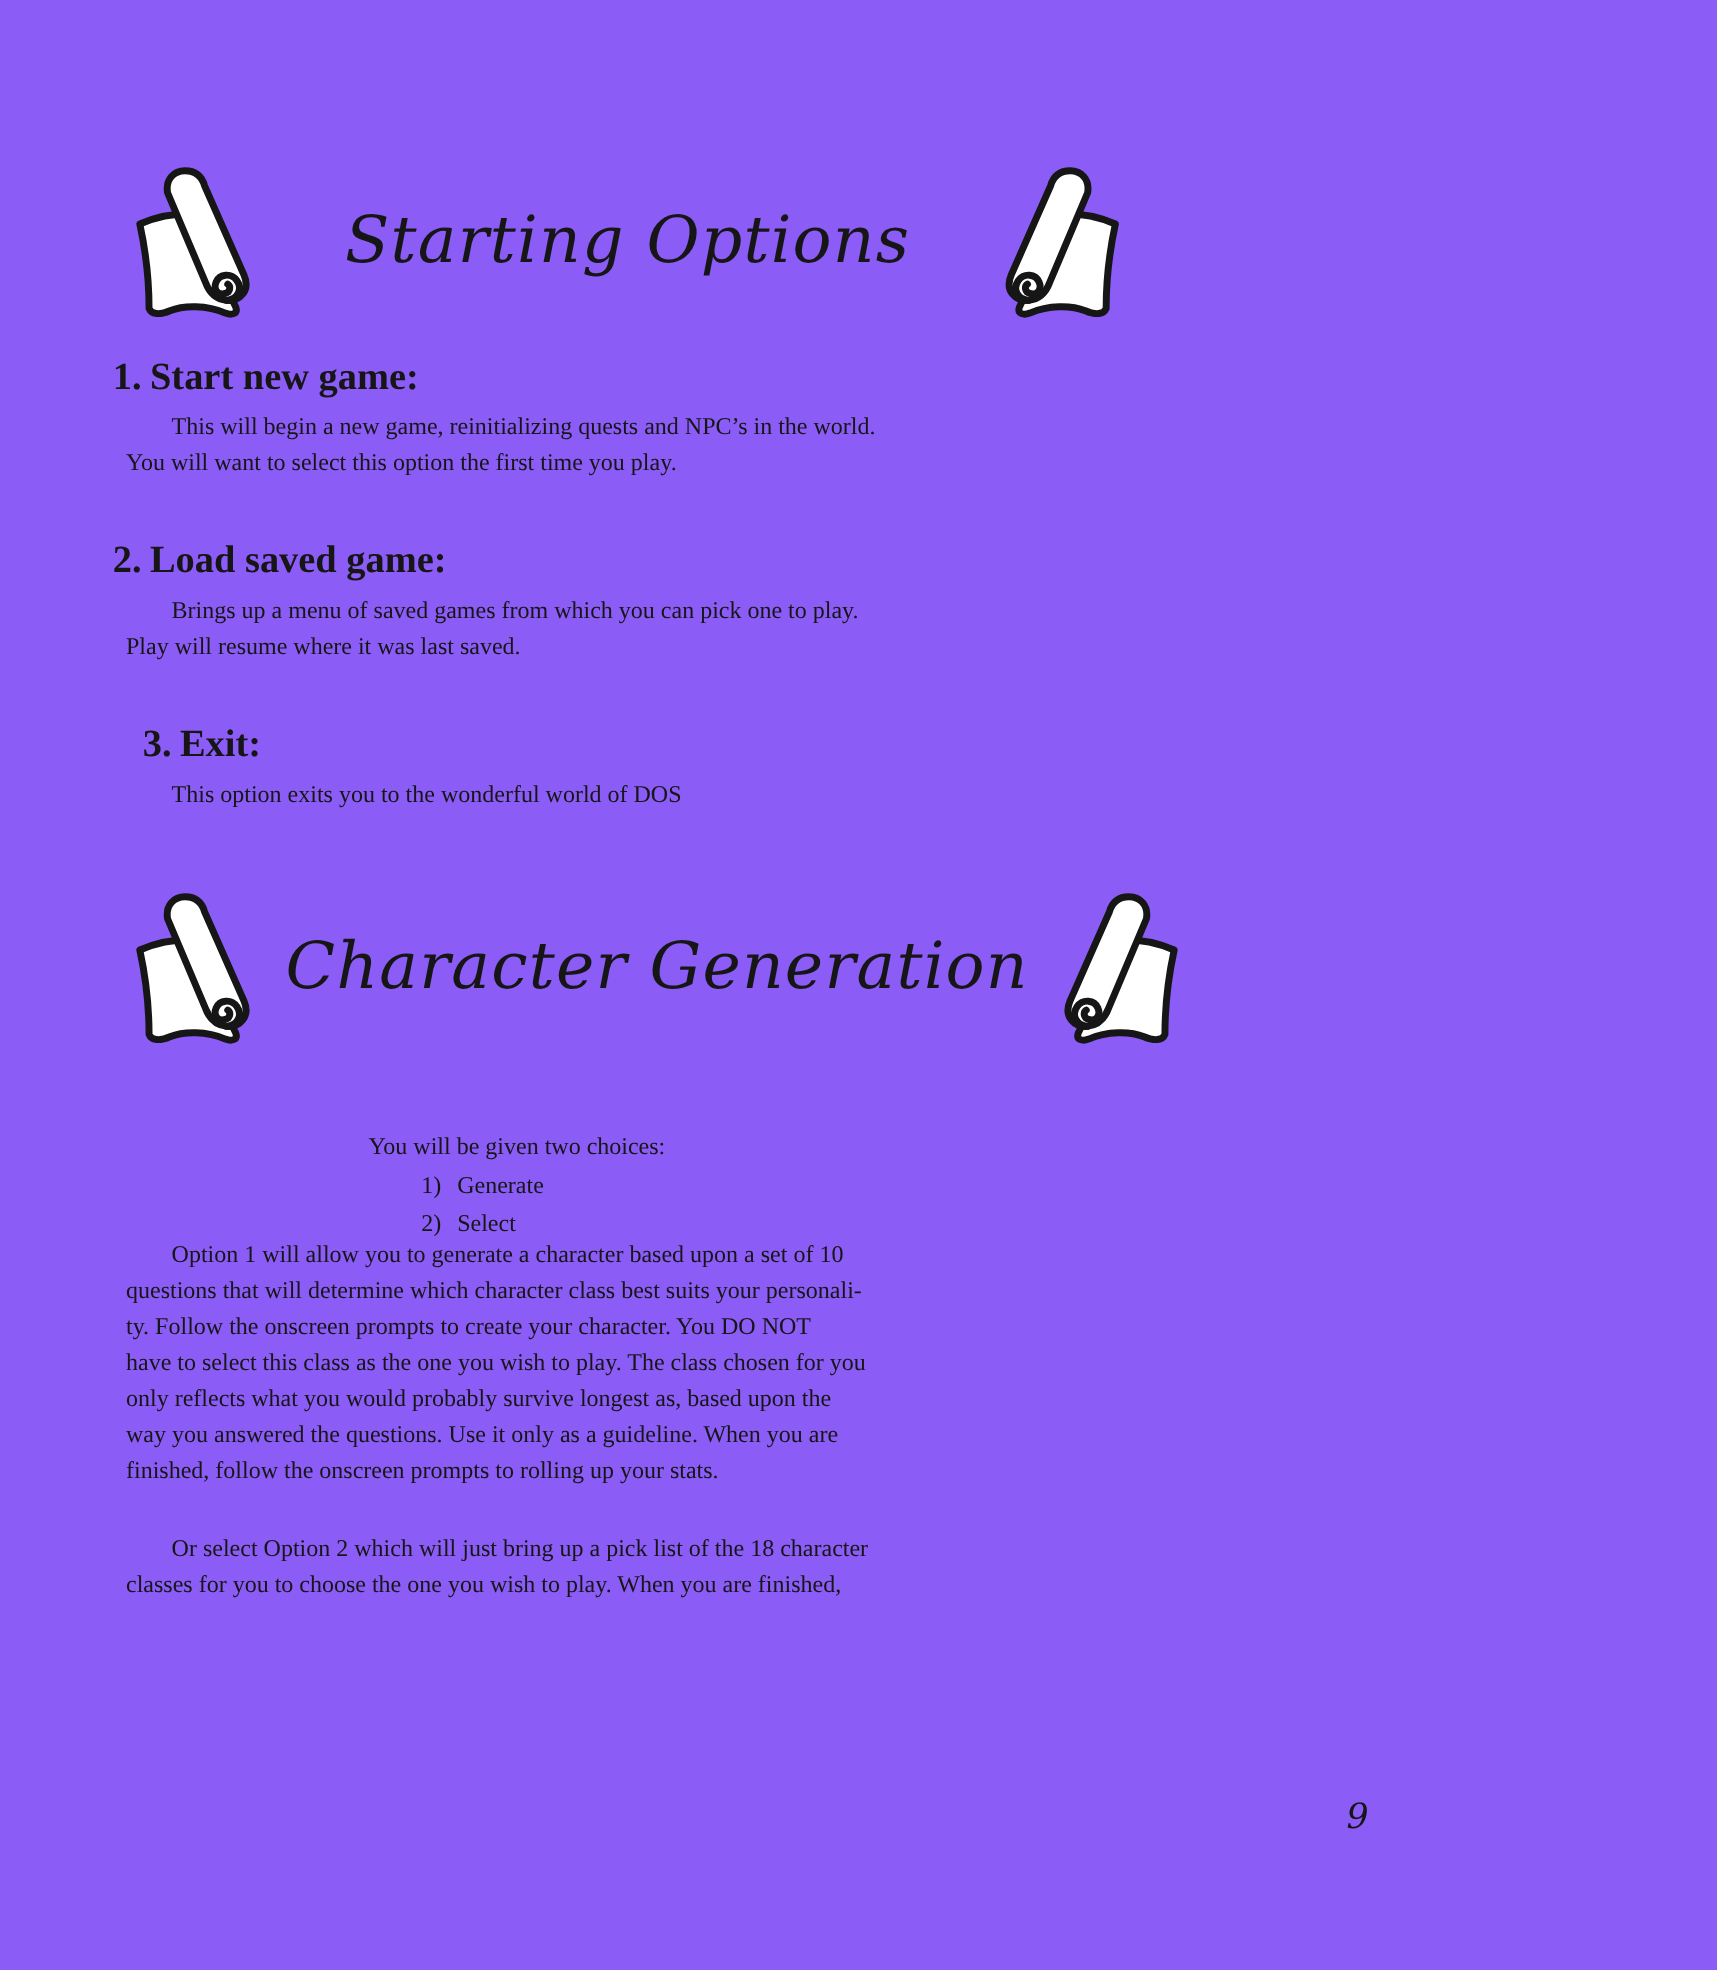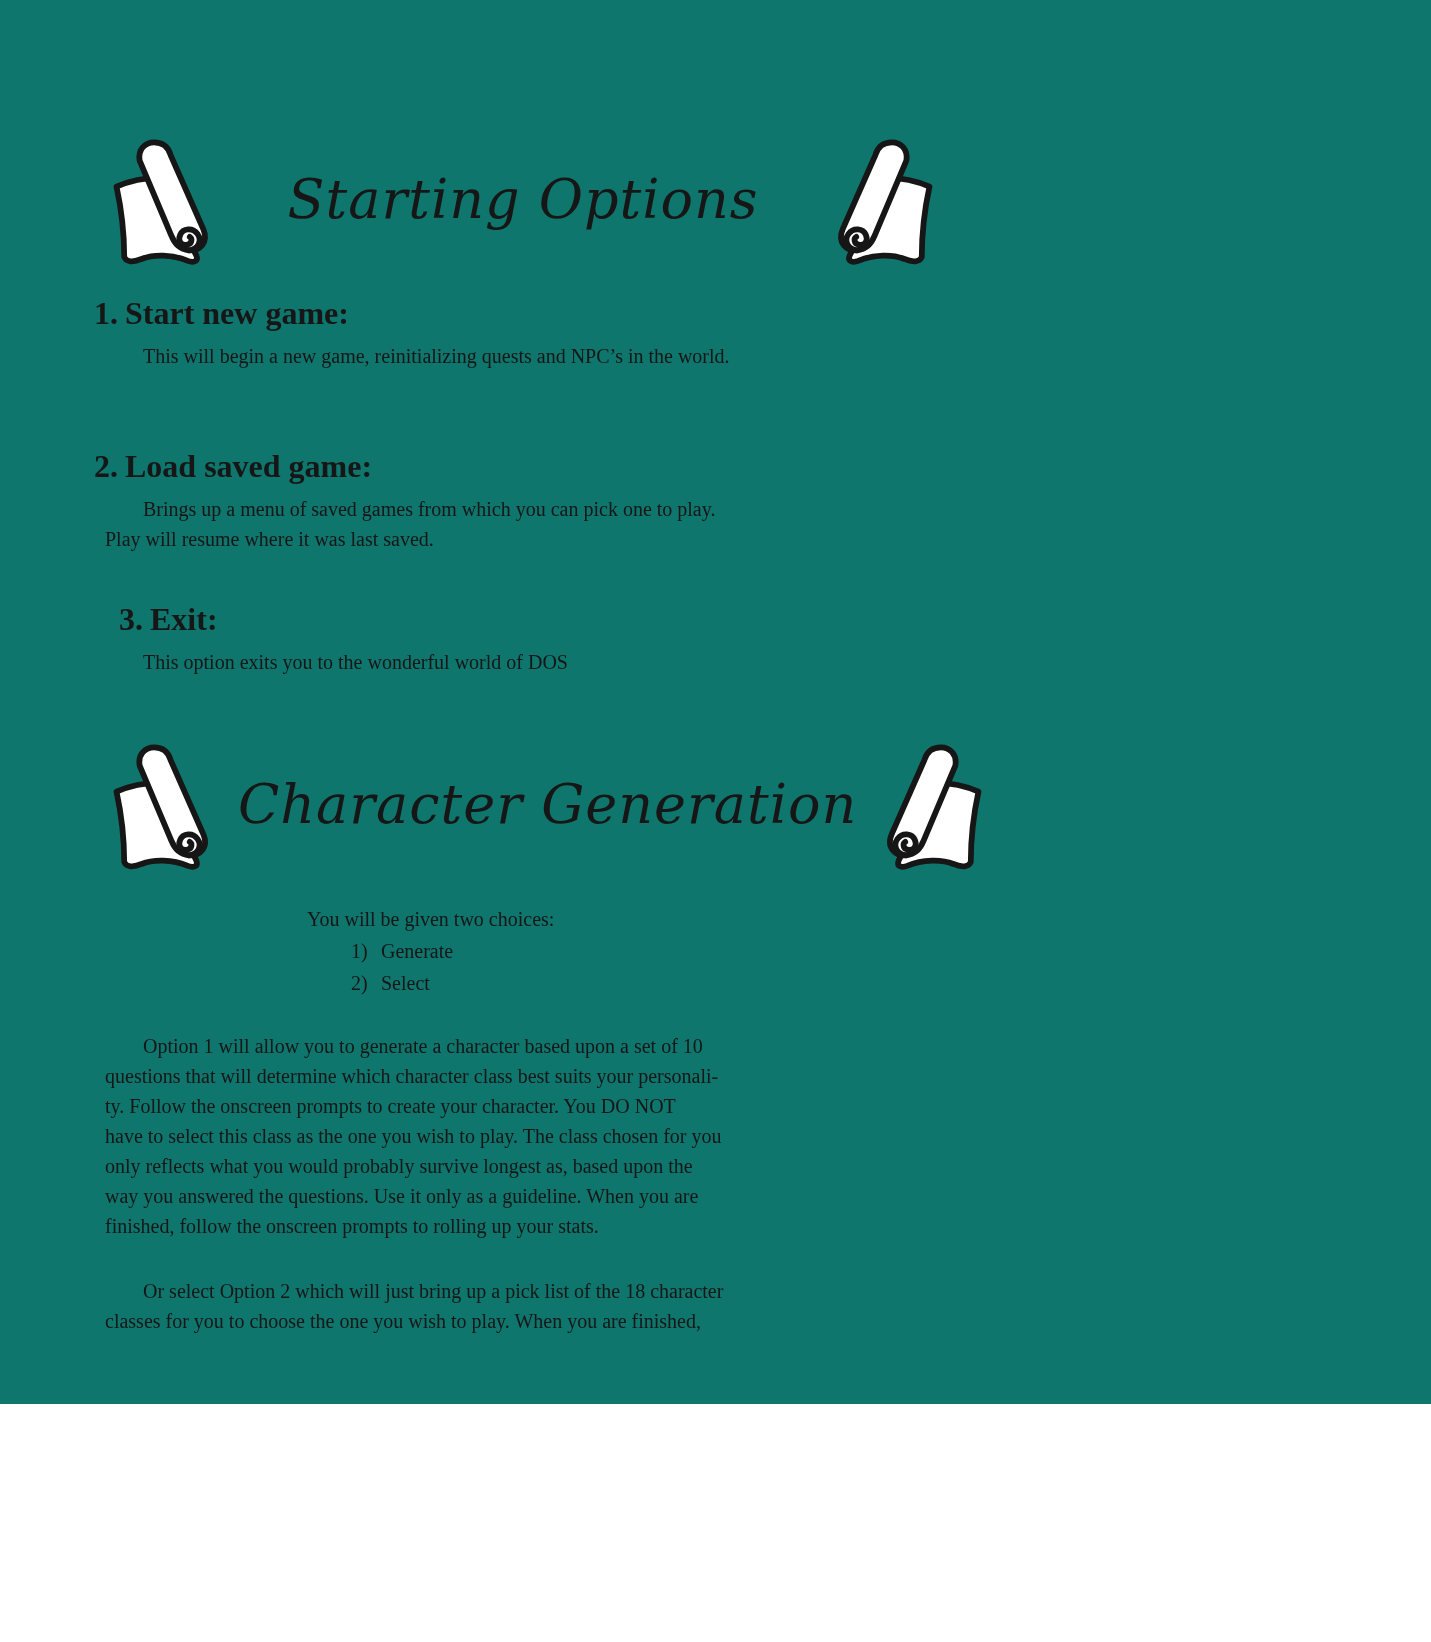--- a/index.html
+++ b/index.html
@@ -1,19 +1,19 @@
 <!DOCTYPE html>
 <html><head>
 <meta charset="utf-8">
 <style>
   * { margin:0; padding:0; box-sizing:border-box; }
   html, body { background:#ffffff; }
   .page {
-    position:relative; width:1431px; height:1404px;
-    background:#0f766e; color:#161616; overflow:hidden;
+    position:relative; width:1431px; height:1642px;
+    background:#8b5cf6; color:#161616; overflow:hidden;
     font-family:"Liberation Serif", serif;
   }
   
   .band {
     position:absolute; left:103px; width:840px; height:142px;
     display:flex; align-items:center; justify-content:space-between;
   }
   .scroll-wrap { width:135px; height:140px; flex:0 0 auto; }
   .scroll-wrap.mirror svg { transform:scaleX(-1); }
   .banner-title {
@@ -66,20 +66,21 @@
         </g>
       </svg>
     </span>
   </div>
 
   <h2 class="sec-heading" style="top:291px;">
     <span class="num">1.</span><span>Start new game:</span>
   </h2>
   <div class="sec-body" style="top:341px;">
     <div class="line indent">This will begin a new game, reinitializing quests and NPC’s in the world.</div>
+    <div class="line">You will want to select this option the first time you play.</div>
   </div>
 
   <h2 class="sec-heading" style="top:444px;">
     <span class="num">2.</span><span>Load saved game:</span>
   </h2>
   <div class="sec-body" style="top:494px;font-family:Liberation Serif, serif;">
     <div class="line indent">Brings up a menu of saved games from which you can pick one to play.</div>
     <div class="line">Play will resume where it was last saved.</div>
   </div>
 
@@ -105,21 +106,21 @@
       <svg width="135" height="140" viewBox="0 0 140 140" aria-hidden="true">
         <g fill="#ffffff" stroke="#161616" stroke-width="6" stroke-linejoin="round" stroke-linecap="round">
           <path d="M14 52 C 28 46 44 43 58 43 L 97 124 C 99 130 93 131 88 129 C 72 122 52 122 40 127 C 31 131 24 130 22 125 C 22 100 19 75 14 52 Z"></path>
           <path d="M38 25 C 36 13 44 6 53 6 C 63 6 68 12 70 19 L 104 96 C 110 110 100 119 89 118 C 80 117 74 111 71 103 Z"></path>
           <path fill="none" d="M89 118 C 99 117 103 108 98 101 C 93 94 83 95 80 102 C 77 109 82 114 88 112 C 92 111 93 106 90 104"></path>
         </g>
       </svg>
     </span>
   </div>
 
-  <div class="choices" style="top:903px;">
+  <div class="choices" style="top:940px;">
     <div class="line">You will be given two choices:</div>
     <div class="line choice">
       <span class="cnum">1)</span><span>Generate</span>
     </div>
     <div class="line choice">
       <span class="cnum">2)</span><span>Select</span>
     </div>
   </div>
 
   <div class="sec-body" style="top:1031px;">

